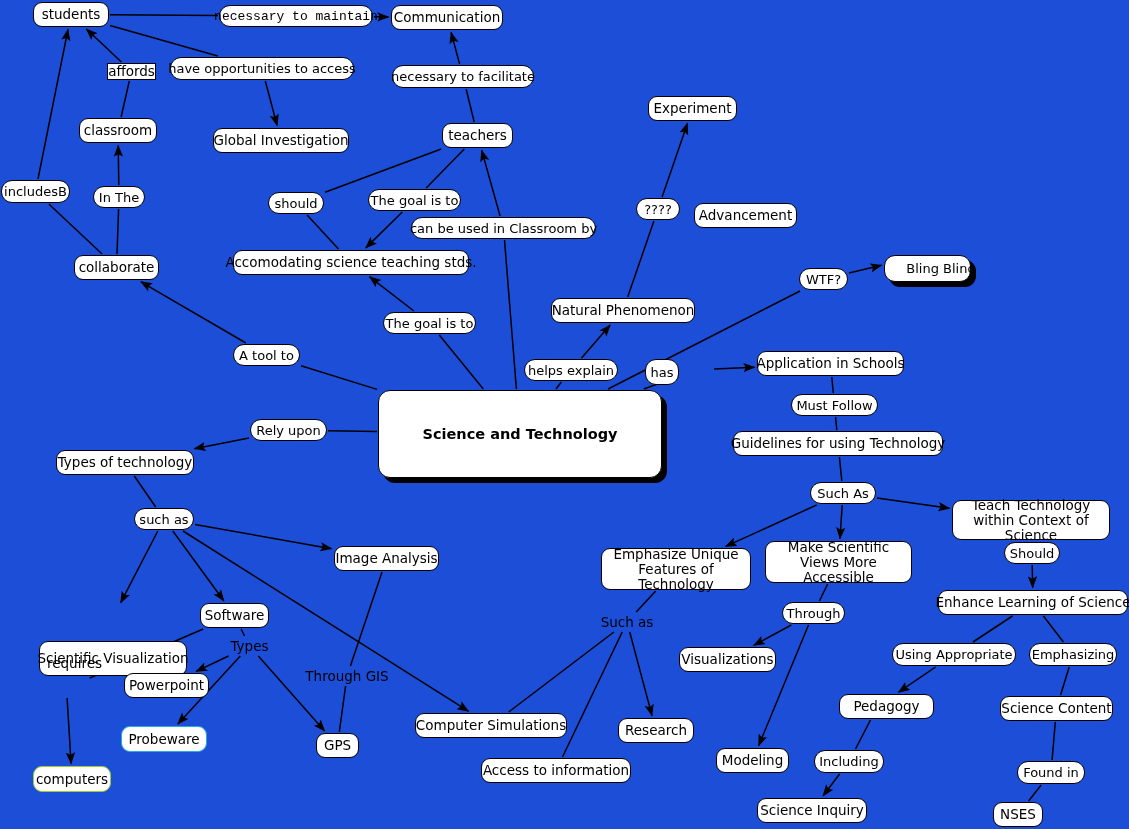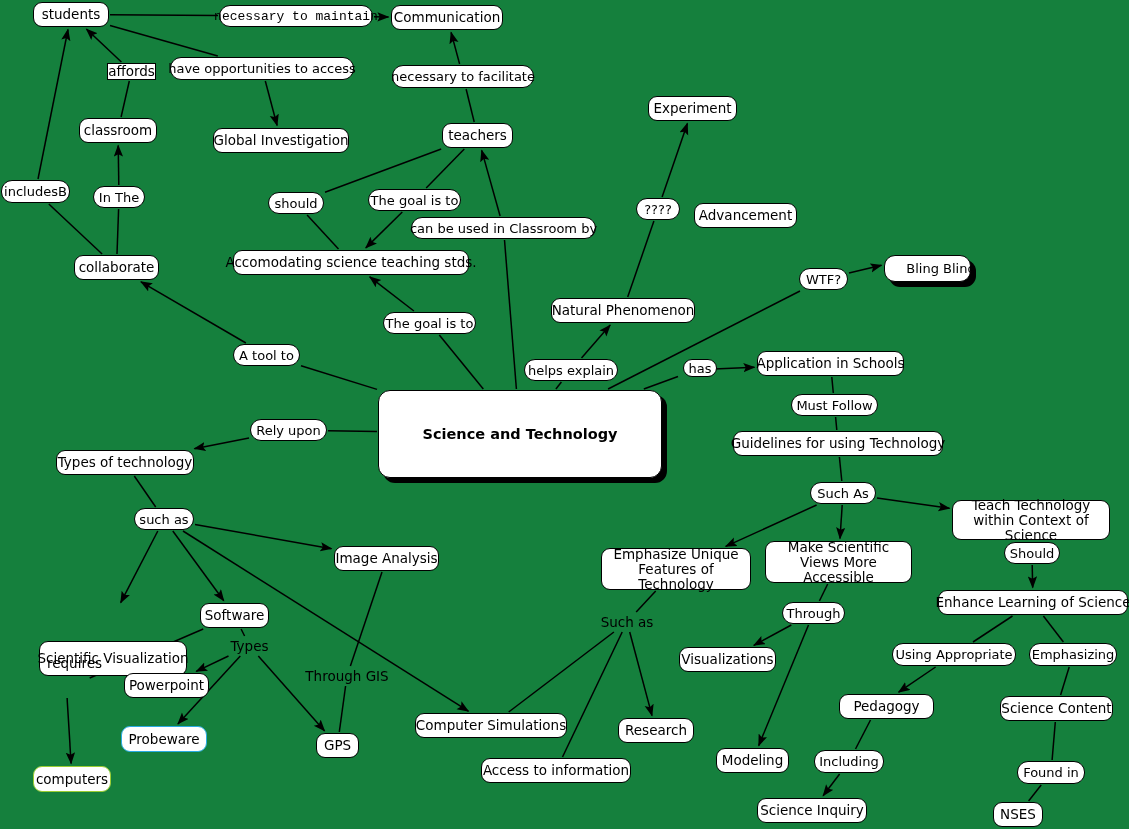--- a/index.html
+++ b/index.html
@@ -1,20 +1,20 @@
 <!DOCTYPE html>
 <html><head>
 <meta charset="utf-8">
 <style>
   html,body{margin:0;padding:0;background:#ffffff;}
   #stage{
     position:relative;
     width:1129px;
     height:829px;
-    background:#15803d;
+    background:#1d4ed8;
     font-family:"DejaVu Sans","Liberation Sans",sans-serif;
     overflow:hidden;
   }
   #edges{position:absolute;left:0;top:0;width:1129px;height:829px;}
   .node{
     position:absolute;
     box-sizing:border-box;
     background:#ffffff;
     border:1.4px solid #000000;
     border-radius:9px;
@@ -213,21 +213,21 @@
       </div>
       <div class="node link" style="left: 383px; top: 312px; width: 93px; height: 22px;">
         <span>The goal is to</span>
       </div>
       <div class="node link" style="left: 233px; top: 344px; width: 67px; height: 22px;">
         <span>A tool to</span>
       </div>
       <div class="node link" style="left: 524px; top: 359px; width: 94px; height: 22px;">
         <span>helps explain</span>
       </div>
-      <div class="node link" style="left: 683px; top: 359px; width: 34px; height: 18px;">
+      <div class="node link" style="left: 645px; top: 359px; width: 34px; height: 26px;">
         <span>has</span>
       </div>
       <div class="node" style="left: 757px; top: 351px; width: 147px; height: 25px;">
         <span>Application in Schools</span>
       </div>
       <div class="node link" style="left: 791px; top: 394px; width: 87px; height: 22px;">
         <span>Must Follow</span>
       </div>
       <div class="node root shadow" style="left: 378px; top: 390px; width: 284px; height: 88px;">
         <span>Science and Technology</span>

